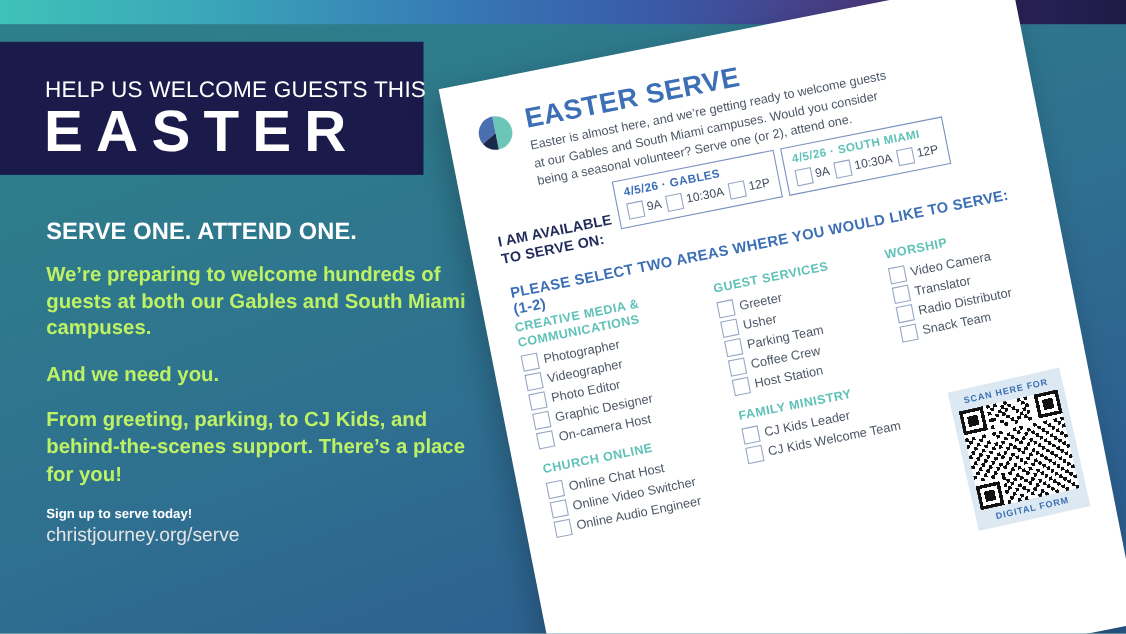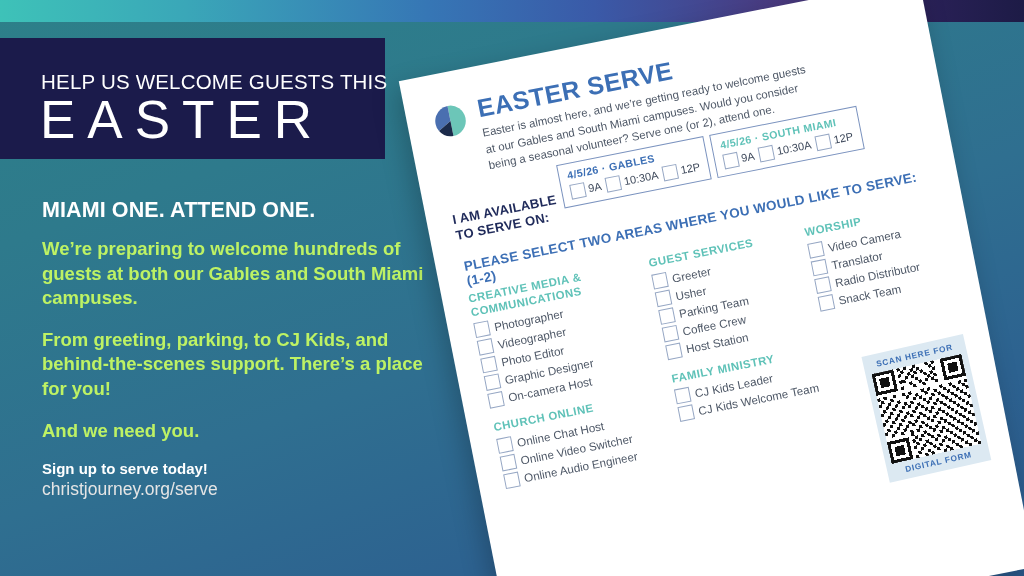--- a/index.html
+++ b/index.html
@@ -25,36 +25,36 @@
     position: absolute; left: 0; top: 38px; width: 385px; height: 121px;
     background: #1b1b4b;
   }
   #kicker {
     position: absolute; left: 41px; top: 72px;
     color: #ffffff; font-size: 20.5px; font-weight: normal;
     letter-spacing: 0.2px; line-height: 1;
   }
   #bigword {
     position: absolute; left: 40px; top: 92px;
-    color: #ffffff; font-size: 53px; font-weight: normal;
+    color: #ffffff; font-size: 53px; font-weight: bold;
     letter-spacing: 12px; line-height: 1.05;
   }
 
   
   #copy { position: absolute; left: 42px; top: 198px; width: 400px; }
   #copy .h2 {
     color: #ffffff; font-size: 21.5px; font-weight: bold;
     letter-spacing: 0.1px; margin-bottom: 14px;
   }
   #copy p {
     color: #bef264; font-size: 18.5px; font-weight: bold;
     line-height: 1.33; margin-bottom: 17px; max-width: 396px;
   }
   #copy .signup {
-    color: #ffffff; font-size: 15px; font-weight: bold; margin-bottom: 2px;
+    color: #ffffff; font-size: 12px; font-weight: bold; margin-bottom: 2px;
   }
   #copy .url {
     color: #e5e5e5; font-size: 17.5px; font-weight: normal;
   }
 
   
   #paper {
     position: absolute;
     left: 452px; top: 24px;
     width: 530px; height: 600px;
@@ -130,24 +130,24 @@
 <body>
 
 <div id="bg"></div>
 <div id="topstrip"></div>
 
 <div id="navybox"></div>
 <div id="kicker">HELP US WELCOME GUESTS THIS</div>
 <div id="bigword">EASTER</div>
 
 <div id="copy">
-  <div class="h2">MIAMI ONE. ATTEND ONE.</div>
+  <div class="h2">SERVE ONE. ATTEND ONE.</div>
   <p>We’re preparing to welcome hundreds of guests at both our Gables and South Miami campuses.</p>
+  <p>And we need you.</p>
   <p>From greeting, parking, to CJ Kids,  and behind-the-scenes support. There’s a place for you!</p>
-  <p>And we need you.</p>
   <div class="signup">Sign up to serve today!</div>
   <div class="url">christjourney.org/serve</div>
 </div>
 
 <div id="paper">
 
   <div class="hdr">
     <span class="logo">
       <svg viewBox="0 0 40 40" width="34" height="34" aria-hidden="true">
         <path d="M20 2 A18 18 0 0 1 20 38 Z" fill="#6cc6b8"></path>

